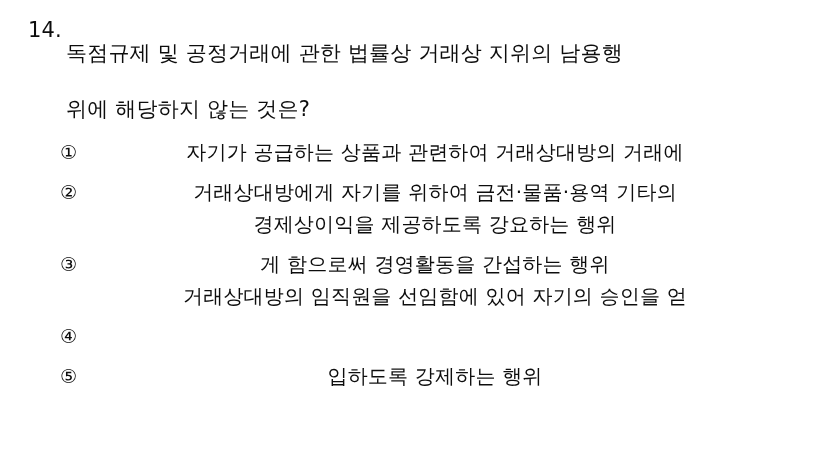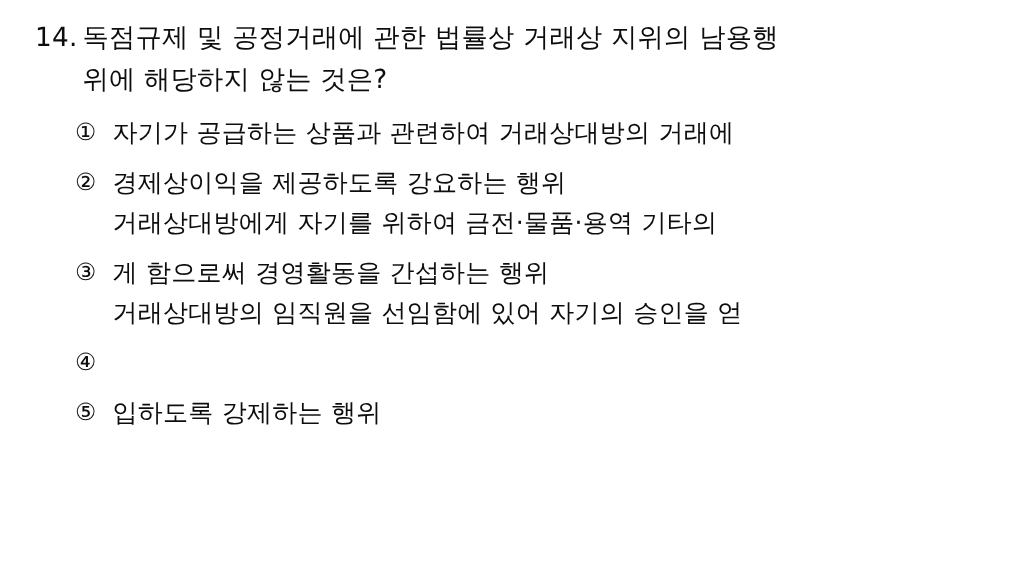--- a/index.html
+++ b/index.html
@@ -35,20 +35,21 @@
     padding-left: 6px;
     box-sizing: border-box;
   }
   .q-text {
     flex: 1 1 auto;
     max-width: 720px;
   }
   .q-text .line {
     display: block;
     white-space: pre;
+    margin-top: 23px;
   }
   .choices {
     margin-top: 10px;
   }
   .choice {
     display: flex;
     align-items: flex-start;
     font-size: 20px;
     line-height: 32px;
     letter-spacing: 0.2px;
@@ -61,20 +62,21 @@
     font-size: 19px;
     line-height: 32px;
   }
   .choice-body {
     flex: 1 1 auto;
     max-width: 690px;
   }
   .choice-body .line {
     display: block;
     white-space: pre;
+    text-align: center;
   }
 </style>
 </head>
 <body>
 
 <div class="page">
 
   <div class="question">
     <div class="q-number">14.</div>
     <div class="q-text">
@@ -88,22 +90,22 @@
     <div class="choice">
       <div class="choice-marker">①</div>
       <div class="choice-body">
         <span class="line">자기가 공급하는 상품과 관련하여 거래상대방의 거래에</span>
       </div>
     </div>
 
     <div class="choice">
       <div class="choice-marker">②</div>
       <div class="choice-body">
+        <span class="line">거래상대방에게 자기를 위하여 금전·물품·용역 기타의</span>
         <span class="line">경제상이익을 제공하도록 강요하는 행위</span>
-        <span class="line">거래상대방에게 자기를 위하여 금전·물품·용역 기타의</span>
       </div>
     </div>
 
     <div class="choice">
       <div class="choice-marker">③</div>
       <div class="choice-body">
         <span class="line">게 함으로써 경영활동을 간섭하는 행위</span>
         <span class="line">거래상대방의 임직원을 선임함에 있어 자기의 승인을 얻</span>
       </div>
     </div>

